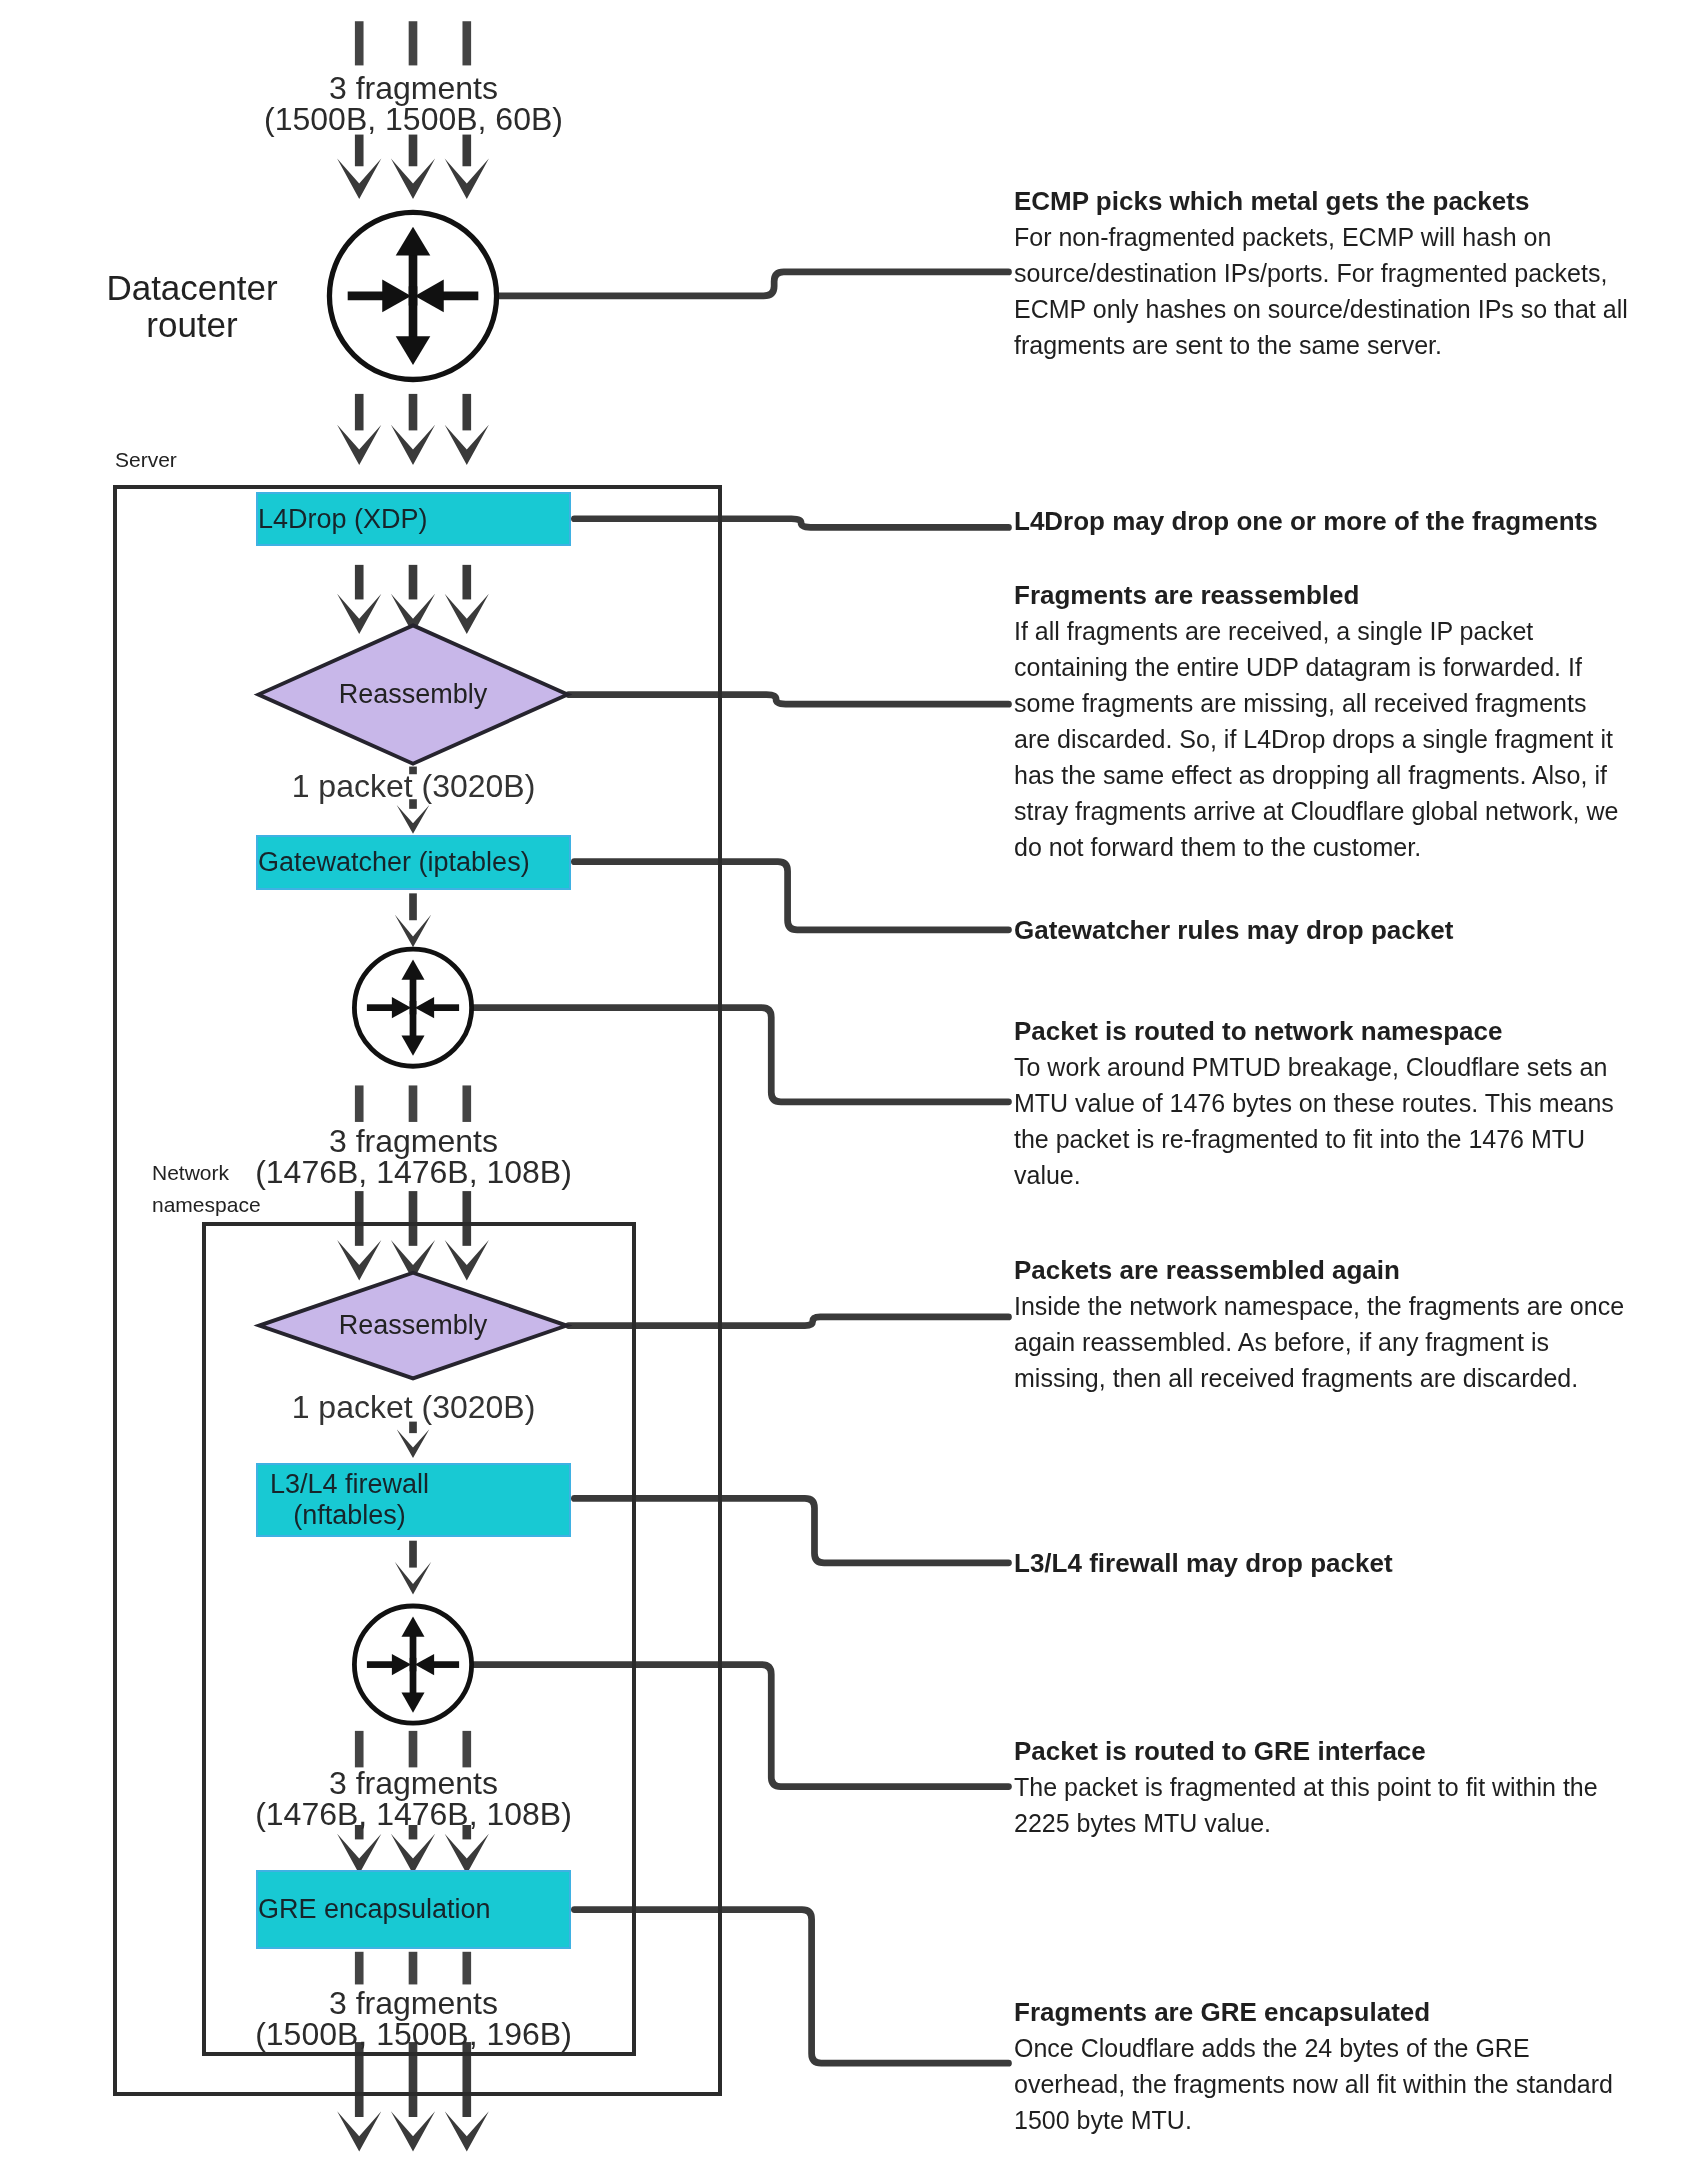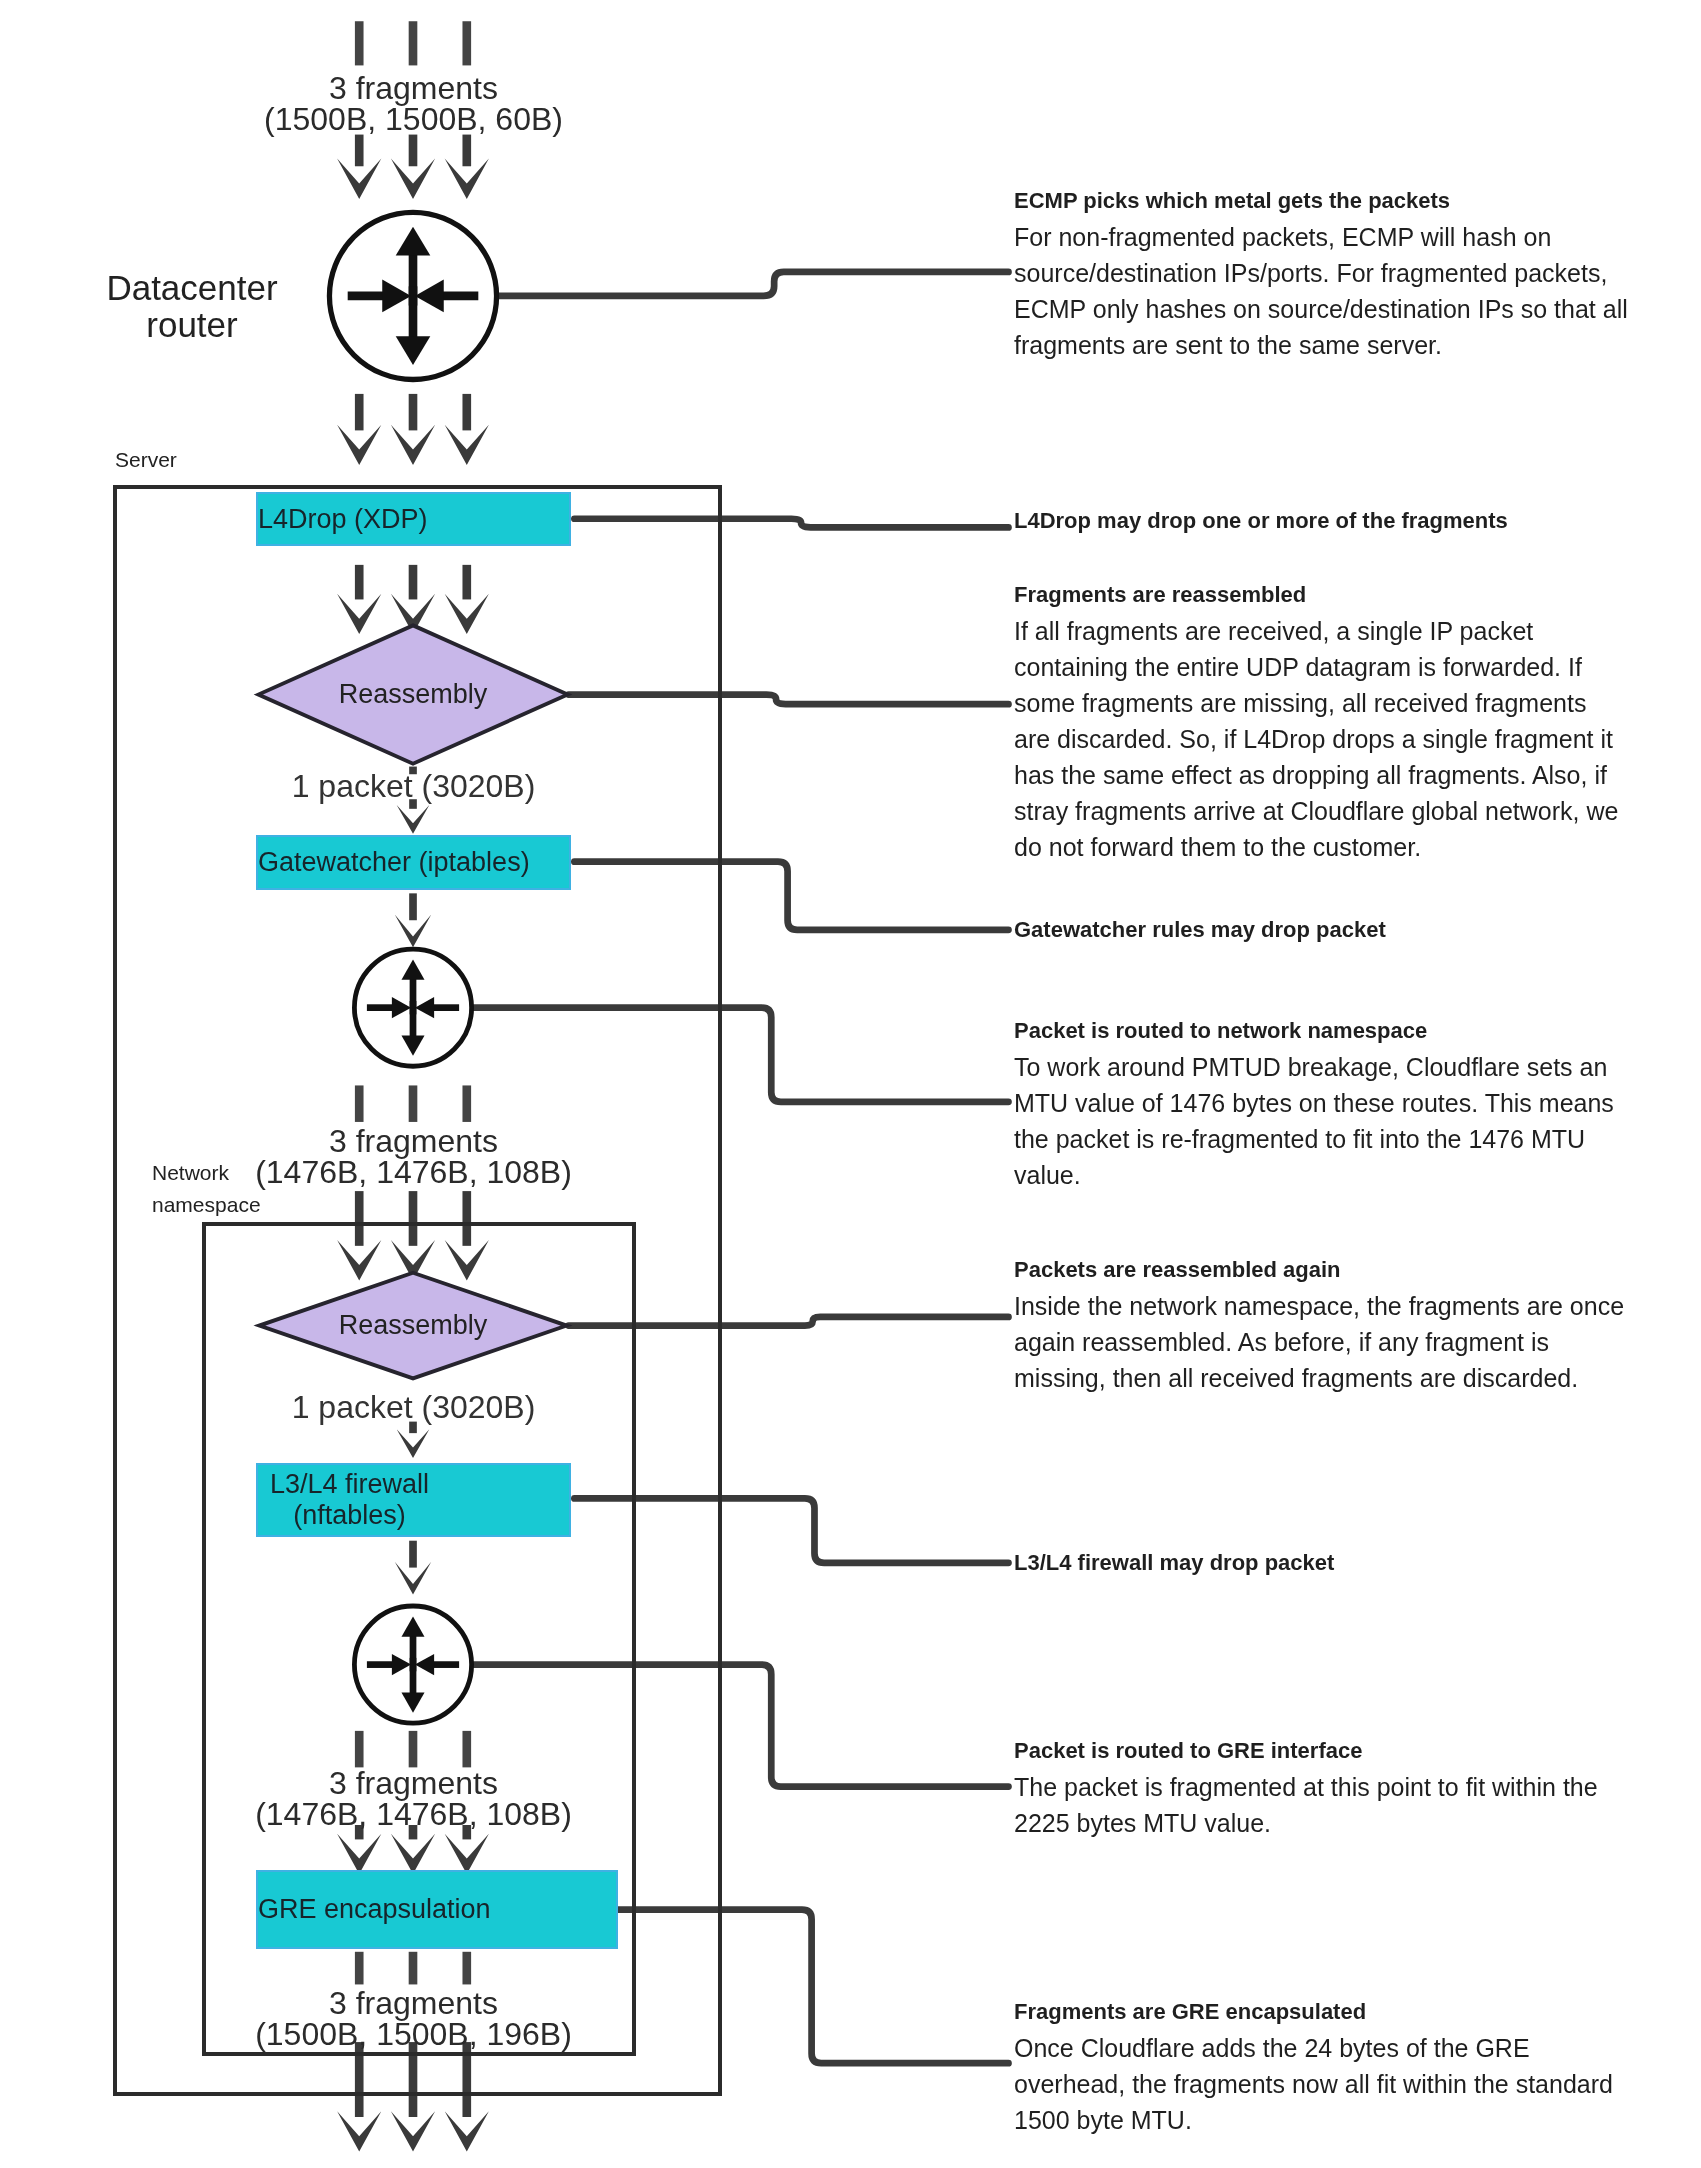--- a/index.html
+++ b/index.html
@@ -13,21 +13,21 @@
     position:absolute;box-sizing:border-box;background:#18c9d3;border:2.9px solid #3fb1e3;
     display:flex;align-items:center;justify-content:flex-start;text-align:center;
     font-size:27px;line-height:31px;color:#17242a;white-space:pre-line;
   }
   .frag-label{position:absolute;left:202px;width:423px;text-align:center;font-size:32px;line-height:31px;color:#2b2b2b;}
   .packet-label{position:absolute;left:202px;width:423px;text-align:center;font-size:32px;line-height:35px;color:#333;}
   .diamond-label{position:absolute;left:269px;width:288px;text-align:center;font-size:27px;color:#222;}
   .zone-label{position:absolute;font-size:21px;line-height:32px;color:#222;white-space:pre-line;}
   .big-label{position:absolute;font-size:35px;line-height:37px;color:#222;text-align:center;white-space:pre-line;}
   .annotation{position:absolute;left:1014px;width:672px;font-size:25px;line-height:36px;color:#1f1f1f;}
-  .annotation .ann-title{font-weight:bold;font-size:22px;line-height:36px;}
+  .annotation .ann-title{font-weight:bold;font-size:26px;line-height:36px;}
   .annotation .ann-body{white-space:pre-line;}
 </style>
 </head>
 <body>
 
 <div id="canvas">
 
   <svg id="diagram-svg" width="1701" height="2168" viewBox="0 0 1771 2257">
 
     <g fill="none" stroke="#3a3a3a" stroke-width="7" stroke-linecap="round">
@@ -200,21 +200,21 @@
   <div class="cyan-box" style="left:256px;top:492px;width:315px;height:54px;">
     <span>L4Drop (XDP)</span>
   </div>
   <div class="cyan-box" style="left:256px;top:835px;width:315px;height:55px;">
     <span>Gatewatcher (iptables)</span>
   </div>
   <div class="cyan-box" style="left:256px;top:1463px;width:315px;height:74px;padding-left:12px;">
     <span>L3/L4 firewall
 (nftables)</span>
   </div>
-  <div class="cyan-box" style="left:256px;top:1870px;width:362px;height:79px;">
+  <div class="cyan-box" style="left:256px;top:1870px;width:315px;height:79px;">
     <span>GRE encapsulation</span>
   </div>
 
   <div class="diamond-label" style="top:679px;">Reassembly</div>
   <div class="diamond-label" style="top:1310px;">Reassembly</div>
 
   <div class="frag-label" style="top:73px;">
     <div>3 fragments</div>
     <div>(1500B, 1500B, 60B)</div>
   </div>

